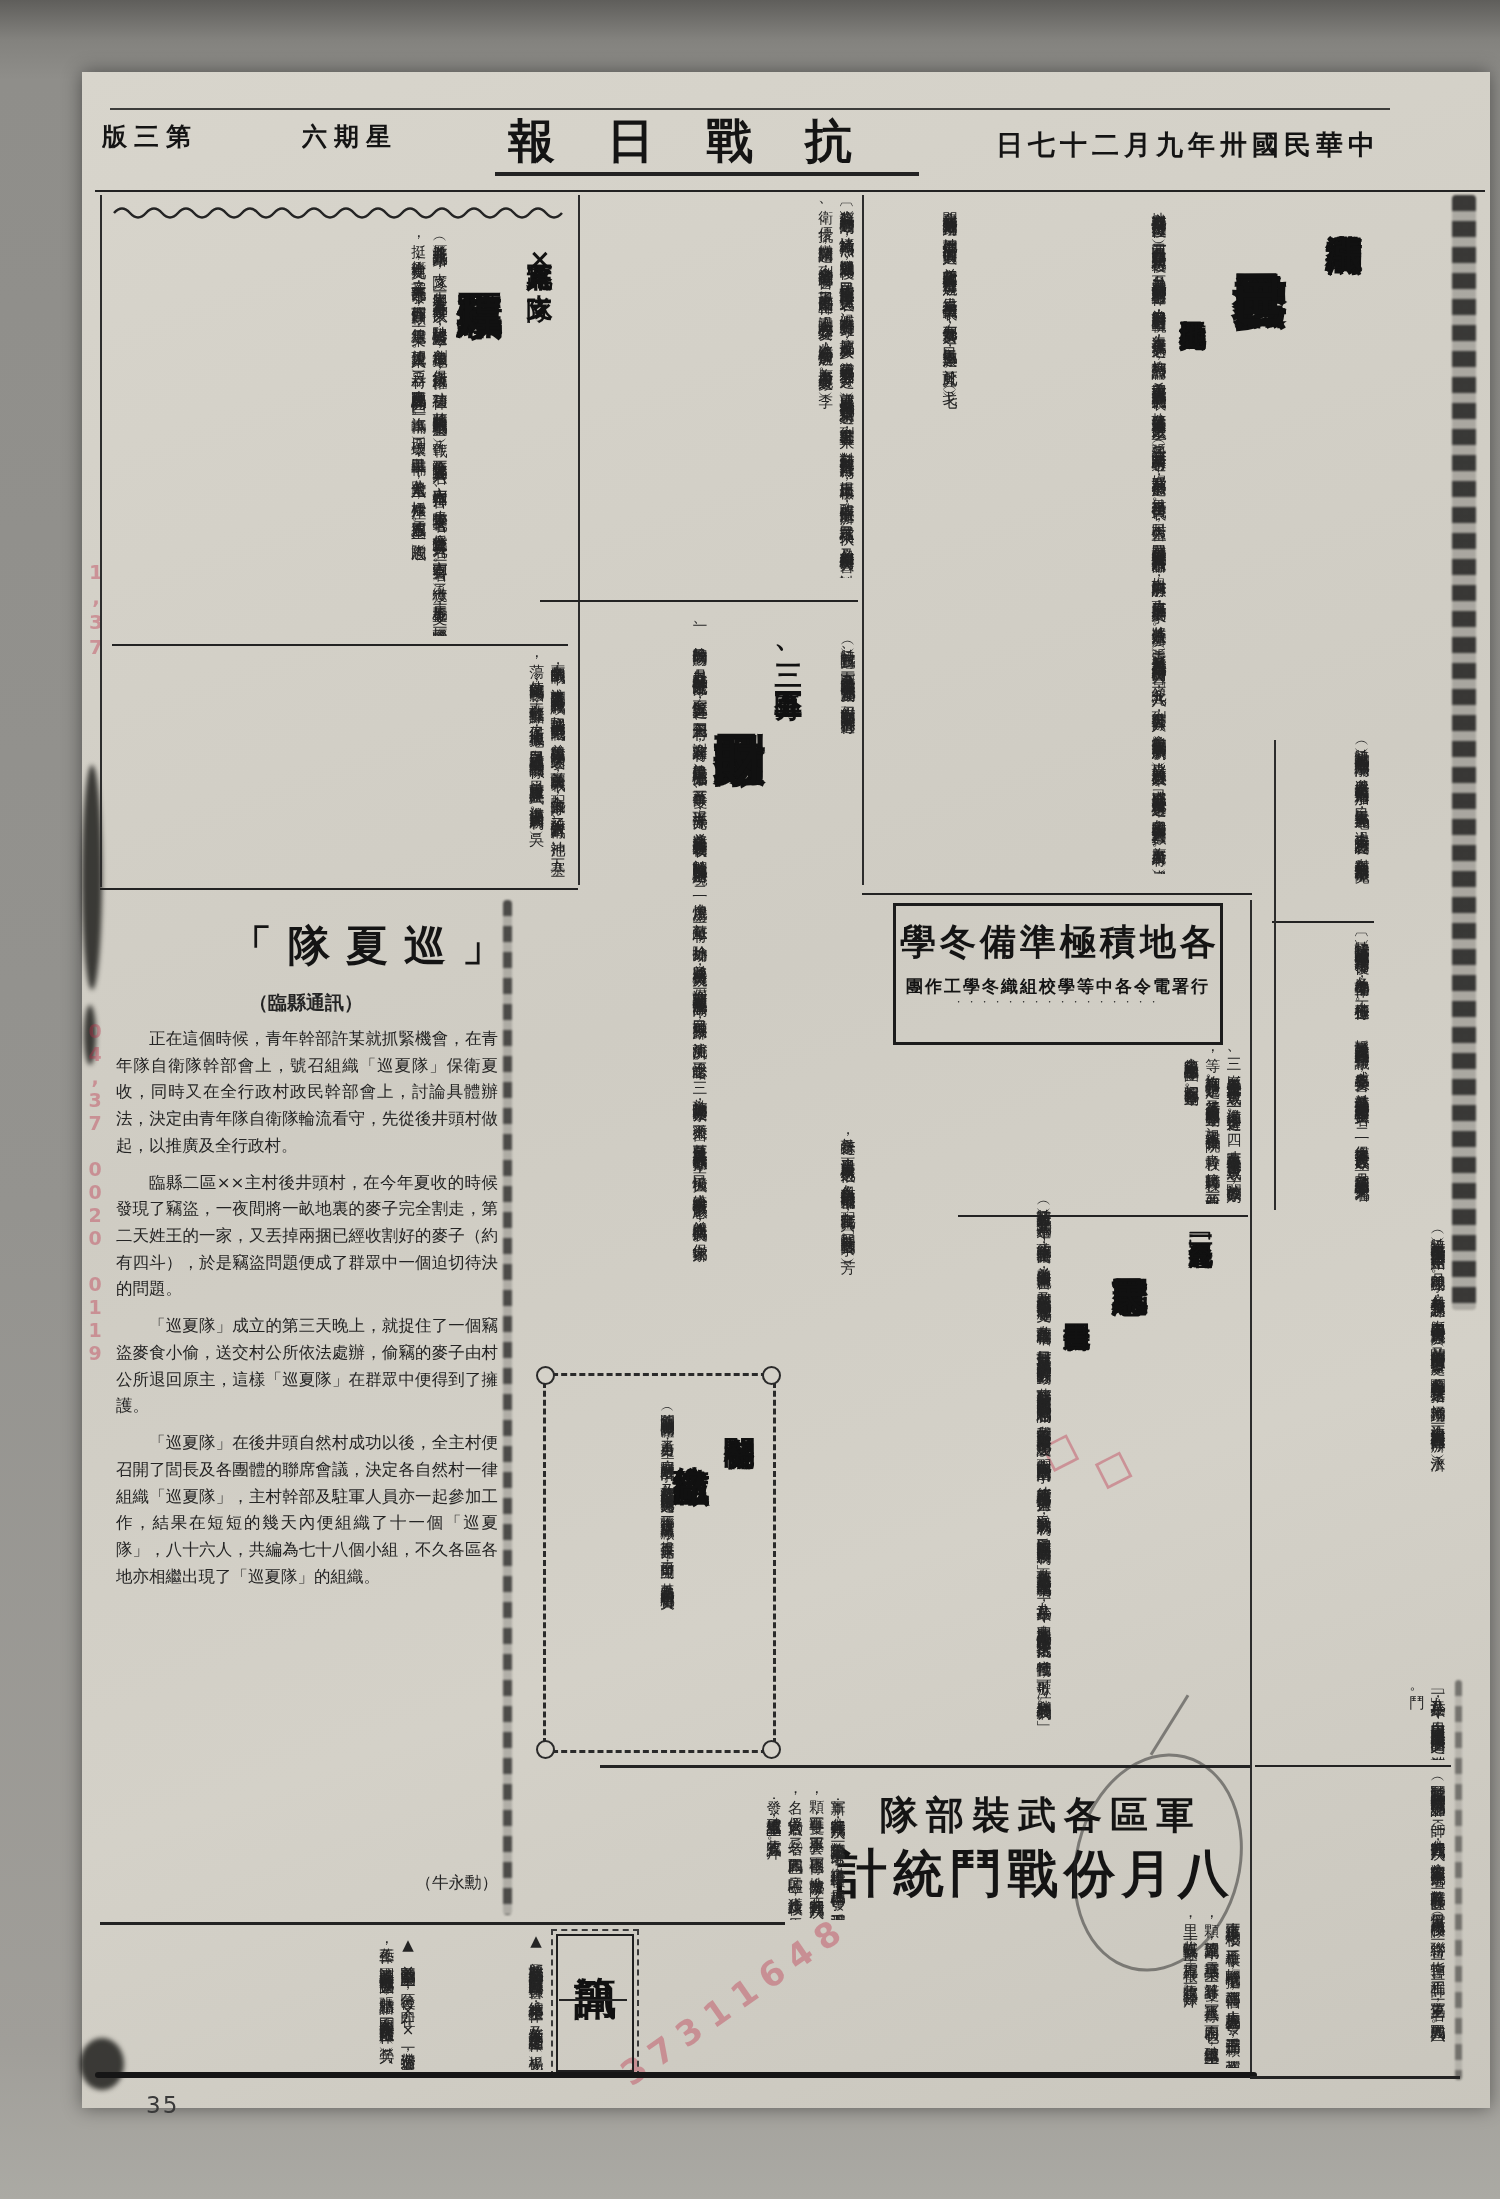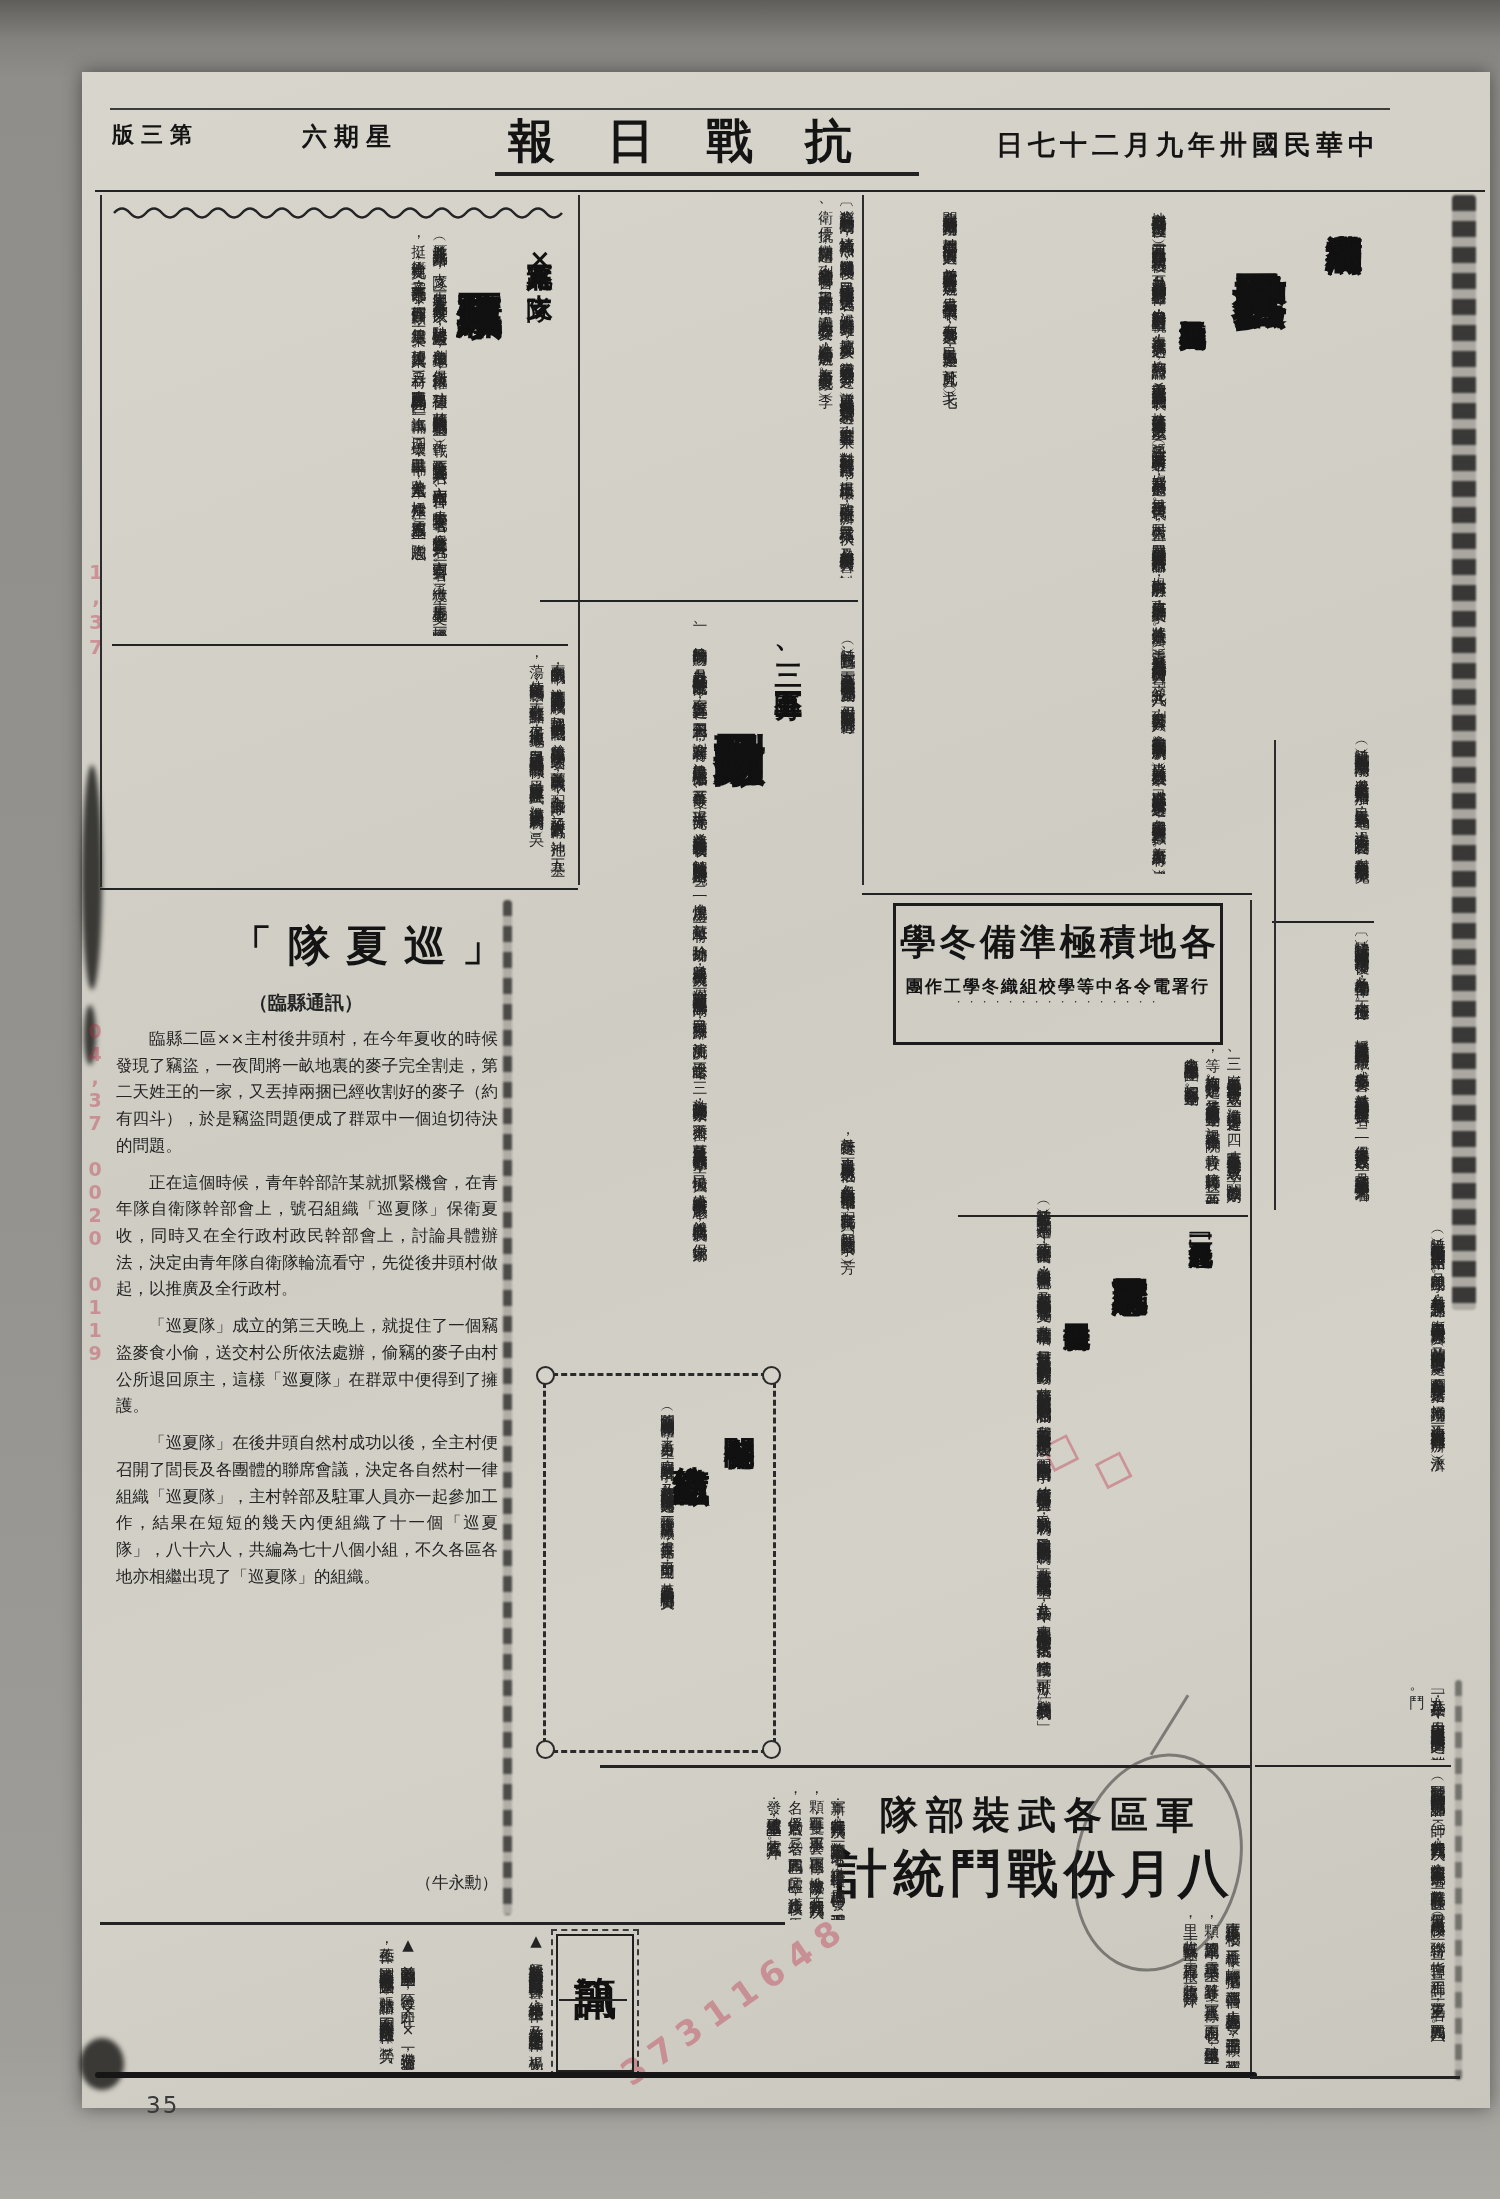--- a/index.html
+++ b/index.html
@@ -40,21 +40,21 @@
   <div class="artifact" style="left:1452px;top:195px;width:24px;height:1115px;opacity:.92;"></div>
   <div class="artifact" style="left:503px;top:900px;width:9px;height:1015px;opacity:.8;"></div>
   <div class="artifact" style="left:1455px;top:1680px;width:7px;height:400px;opacity:.55;"></div>
 
   <div class="wm v" style="left:84px;top:560px;font-size:20px;height:120px;">1,37</div>
   <div class="wm v" style="left:84px;top:1020px;font-size:19px;height:420px;">04,37 0020 0119</div>
   <div class="wm" style="left:600px;top:1980px;font-size:34px;transform:rotate(-35deg);letter-spacing:10px;">37311648</div>
   <div class="wm" style="left:1040px;top:1430px;font-size:52px;transform:rotate(18deg);letter-spacing:16px;">◇◇</div>
 
   <div class="hr" style="left:110px;top:108px;width:1280px;height:2px;background:#3c3c3a;"></div>
-  <div class="abs rtl-line" style="left:112px;top:120px;font-size:22px;letter-spacing:7px;">版三第</div>
+  <div class="abs rtl-line" style="left:102px;top:120px;font-size:25px;letter-spacing:7px;">版三第</div>
   <div class="abs rtl-line" style="left:302px;top:120px;font-size:25px;letter-spacing:7px;">六期星</div>
   <div class="abs rtl-line" style="left:508px;top:110px;font-size:47px;letter-spacing:52px;width:420px;">報日戰抗</div>
   <div class="hr" style="left:495px;top:172px;width:424px;height:4px;"></div>
   <div class="abs rtl-line" style="left:996px;top:127px;font-size:27px;letter-spacing:5px;">日七十二月九年卅國民華中</div>
   <div class="hr" style="left:95px;top:190px;width:1390px;height:2px;"></div>
 
   <div class="abs vb" style="left:1322px;top:206px;height:525px;font-size:37px;line-height:1.15;">村選熱潮繼續高漲</div>
   <div class="abs vb" style="left:1230px;top:230px;height:565px;font-size:55px;line-height:1.1;">參選公民有增無已</div>
   <div class="abs vb" style="left:1178px;top:300px;height:470px;font-size:27px;line-height:1.1;">檢舉貪污不法民主氣氛充滿各地</div>
   <div class="abs v body-v" style="left:965px;top:200px;width:204px;height:674px;">地方村選運動情形分別錄後：（一）河曲二區自八月一日開始正式村選後，至九月初已完成二十個行政村的村選工作。由於群眾對村選的重視，每次在未選代表之前，均有熱烈討論，希望選出真能代表群眾利益的代表，故參選公民均達百分之八十以上。（張毅）（二）河曲三區某村村選中，婦女群眾熱烈參選，結果自己當了代表。村民大會上，群眾因前任村長劉五貪污積穀八十餘石，提出向政府訴願，政府滿足了群眾的要求，將其依法處辦。（張立）（三）嵐縣某村於九月八日舉行村國民大會，並紀念「九一八」，到會公民五百餘人，會後有兒童劇團表演新劇。（瑞光）又嵐縣村選以來，已完成全縣半數以上行政村之選舉，各村國民大會之到會人數，為歷來所未有。（峯威）</div>
@@ -120,22 +120,22 @@
     <div class="v" style="position:absolute;left:14px;top:26px;width:118px;height:320px;font-size:14px;line-height:1.45;">（偏關訊）偏關各機關團體，為了自力更生，展開對敵經濟鬥爭，及救濟抗屬及敵佔區逃來根據地之難民，特聯合建立一紡織工廠，投資五千餘元，不日即可開工，其毛織品即由各村紡毛小組負責。</div>
   </div>
   <span class="corner" style="left:536px;top:1366px;"></span>
   <span class="corner" style="left:762px;top:1366px;"></span>
   <span class="corner" style="left:536px;top:1740px;"></span>
   <span class="corner" style="left:762px;top:1740px;"></span>
 
   <div class="abs rtl-line" style="left:230px;top:918px;font-size:42px;letter-spacing:16px;">「隊夏巡」</div>
   <div class="abs" style="left:115px;top:990px;width:382px;text-align:center;font-size:19px;color:#242424;font-weight:700;">（臨縣通訊）</div>
   <div class="abs para" style="left:116px;top:1026px;width:382px;height:842px;overflow:hidden;">
+    <p>正在這個時候，青年幹部許某就抓緊機會，在青年隊自衛隊幹部會上，號召組織「巡夏隊」保衛夏收，同時又在全行政村政民幹部會上，討論具體辦法，決定由青年隊自衛隊輪流看守，先從後井頭村做起，以推廣及全行政村。</p>
     <p>臨縣二區××主村後井頭村，在今年夏收的時候發現了竊盜，一夜間將一畝地裏的麥子完全割走，第二天姓王的一家，又丟掉兩捆已經收割好的麥子（約有四斗），於是竊盜問題便成了群眾中一個迫切待決的問題。</p>
-    <p>正在這個時候，青年幹部許某就抓緊機會，在青年隊自衛隊幹部會上，號召組織「巡夏隊」保衛夏收，同時又在全行政村政民幹部會上，討論具體辦法，決定由青年隊自衛隊輪流看守，先從後井頭村做起，以推廣及全行政村。</p>
     <p>「巡夏隊」成立的第三天晚上，就捉住了一個竊盜麥食小偷，送交村公所依法處辦，偷竊的麥子由村公所退回原主，這樣「巡夏隊」在群眾中便得到了擁護。</p>
     <p>「巡夏隊」在後井頭自然村成功以後，全主村便召開了閭長及各團體的聯席會議，決定各自然村一律組織「巡夏隊」，主村幹部及駐軍人員亦一起參加工作，結果在短短的幾天內便組織了十一個「巡夏隊」，八十六人，共編為七十八個小組，不久各區各地亦相繼出現了「巡夏隊」的組織。</p>
   </div>
   <div class="abs sig" style="left:116px;top:1872px;width:382px;">（牛永勳）</div>
 
   <div class="hr" style="left:100px;top:1922px;width:685px;height:3px;"></div>
   <div class="jx-box" style="left:556px;top:1934px;width:74px;height:134px;">
     <div class="vb" style="height:120px;font-size:42px;line-height:1.35;">簡訊</div>
   </div>
   <div class="hr" style="left:559px;top:1999px;width:68px;height:1.5px;"></div>

